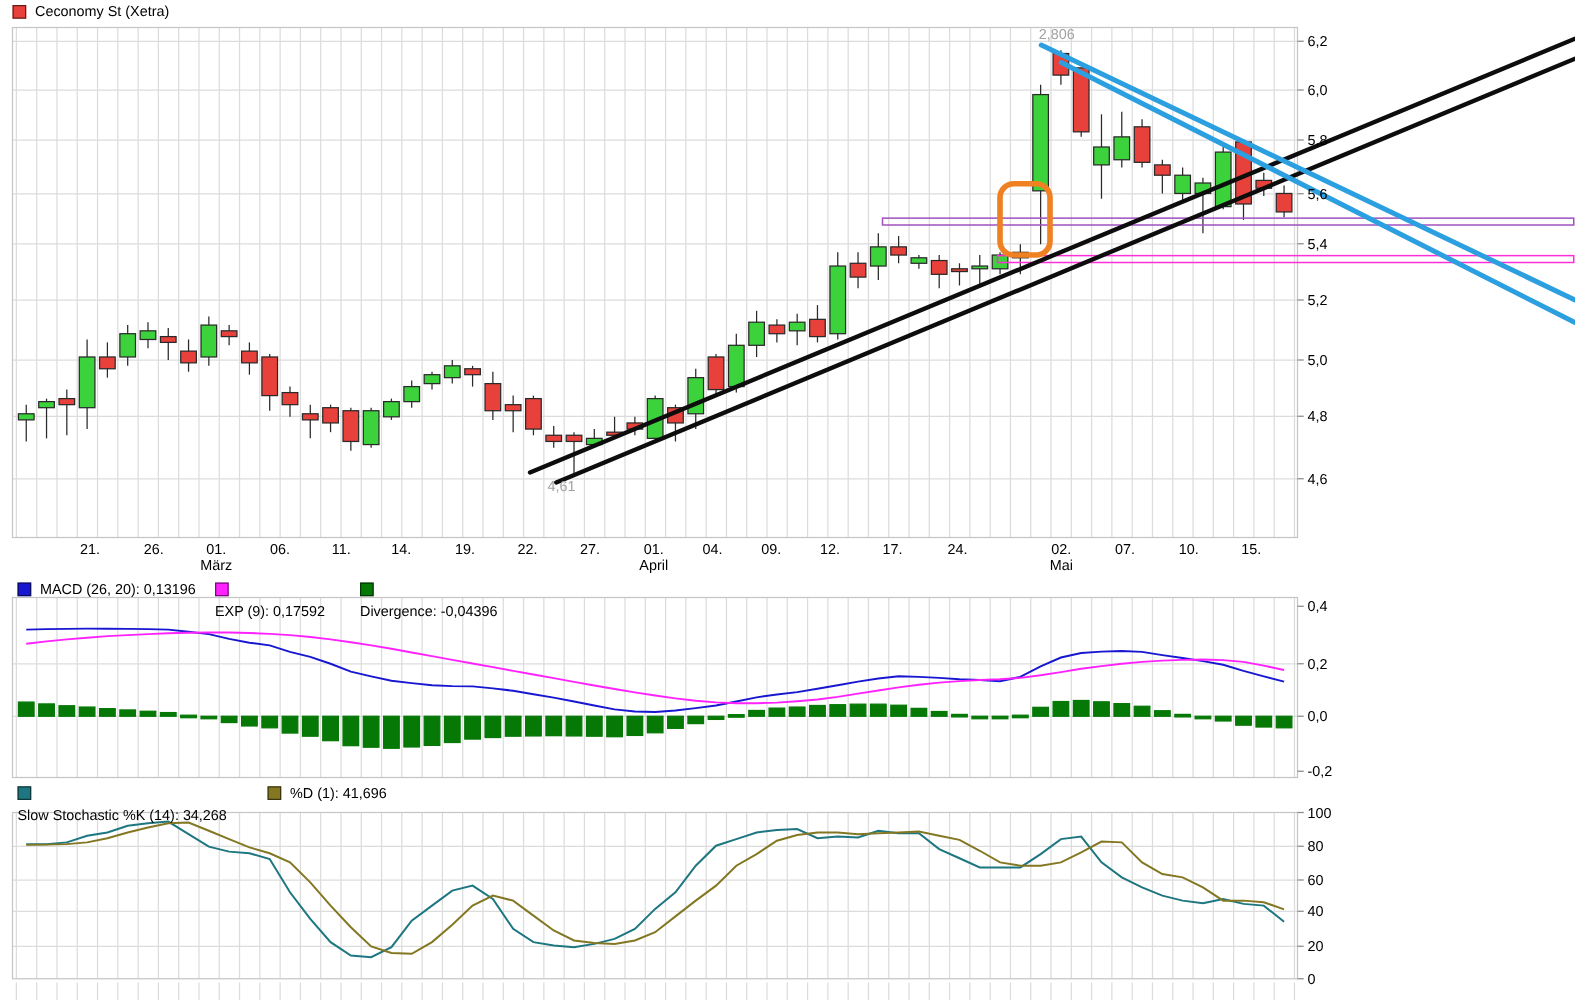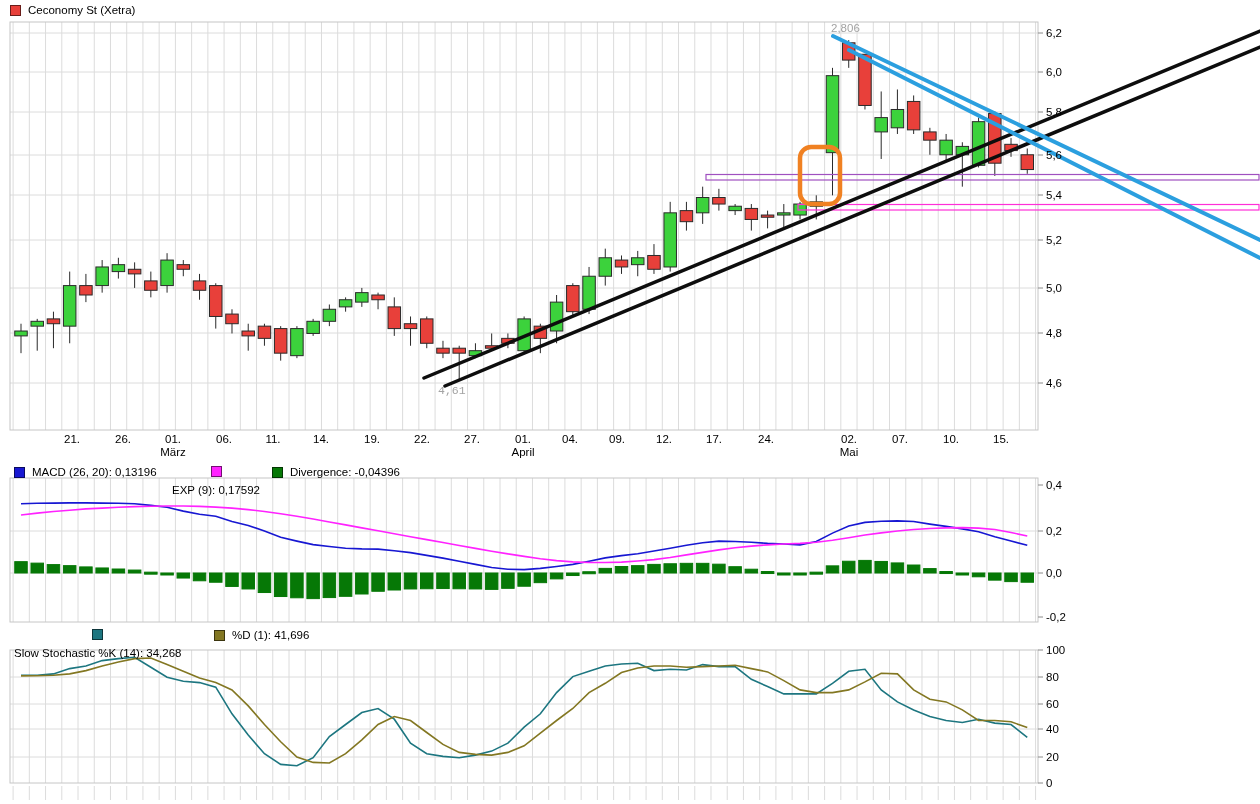--- a/index.html
+++ b/index.html
@@ -1,19 +1,19 @@
 <!DOCTYPE html>
 <html><head>
 <meta charset="utf-8">
 <style>
   html,body{margin:0;padding:0;background:#fff;}
   .screen{position:relative;width:1260px;height:804px;background:#ffffff;
           font-family:"Liberation Sans",sans-serif;font-size:11.5px;color:#000;overflow:hidden;}
   svg{position:absolute;left:0;top:0;}
-  .legend{position:absolute;display:flex;align-items:center;gap:7px;white-space:nowrap;}
+  .legend{position:absolute;display:flex;gap:7px;white-space:nowrap;}
   .legend .sq{width:9px;height:9px;display:inline-block;border:1px solid rgba(0,0,0,0.55);flex:0 0 auto;}
   .floatlabel{position:absolute;color:#a3a3a3;white-space:nowrap;}
   text{font-family:"Liberation Sans",sans-serif;}
 </style>
 </head>
 <body>
 
 <div class="screen">
 
   <svg id="chart" width="1260" height="804">
@@ -559,30 +559,30 @@
   </div>
 
   <div class="legend" style="left:14px;top:466px;">
     <span class="sq" style="background: rgb(23, 23, 210);"></span>
     <span>MACD (26, 20): 0,13196</span>
   </div>
   <div class="legend" style="left:172px;top:466px;flex-direction:column;">
     <span class="sq" style="background: rgb(255, 34, 255);"></span>
     <span>EXP (9): 0,17592</span>
   </div>
-  <div class="legend" style="left:272px;top:466px;">
+  <div class="legend" style="left:288px;top:466px;flex-direction:column;">
     <span class="sq" style="background: rgb(6, 120, 6);"></span>
     <span>Divergence: -0,04396</span>
   </div>
 
   <div class="legend" style="left:14px;top:629px;flex-direction:column;">
     <span class="sq" style="background: rgb(29, 118, 128);"></span>
     <span>Slow Stochastic %K (14): 34,268</span>
   </div>
   <div class="legend" style="left:214px;top:629px;">
     <span class="sq" style="background: rgb(131, 119, 34);"></span>
     <span>%D (1): 41,696</span>
   </div>
 
   <div class="floatlabel" style="left:831px;top:22px;">2,806</div>
-  <div class="floatlabel" style="left:438px;top:384px;font-family:Liberation Mono, monospace;">4,61</div>
+  <div class="floatlabel" style="left:438px;top:384px;">4,61</div>
 
 </div>
 
 </body></html>

